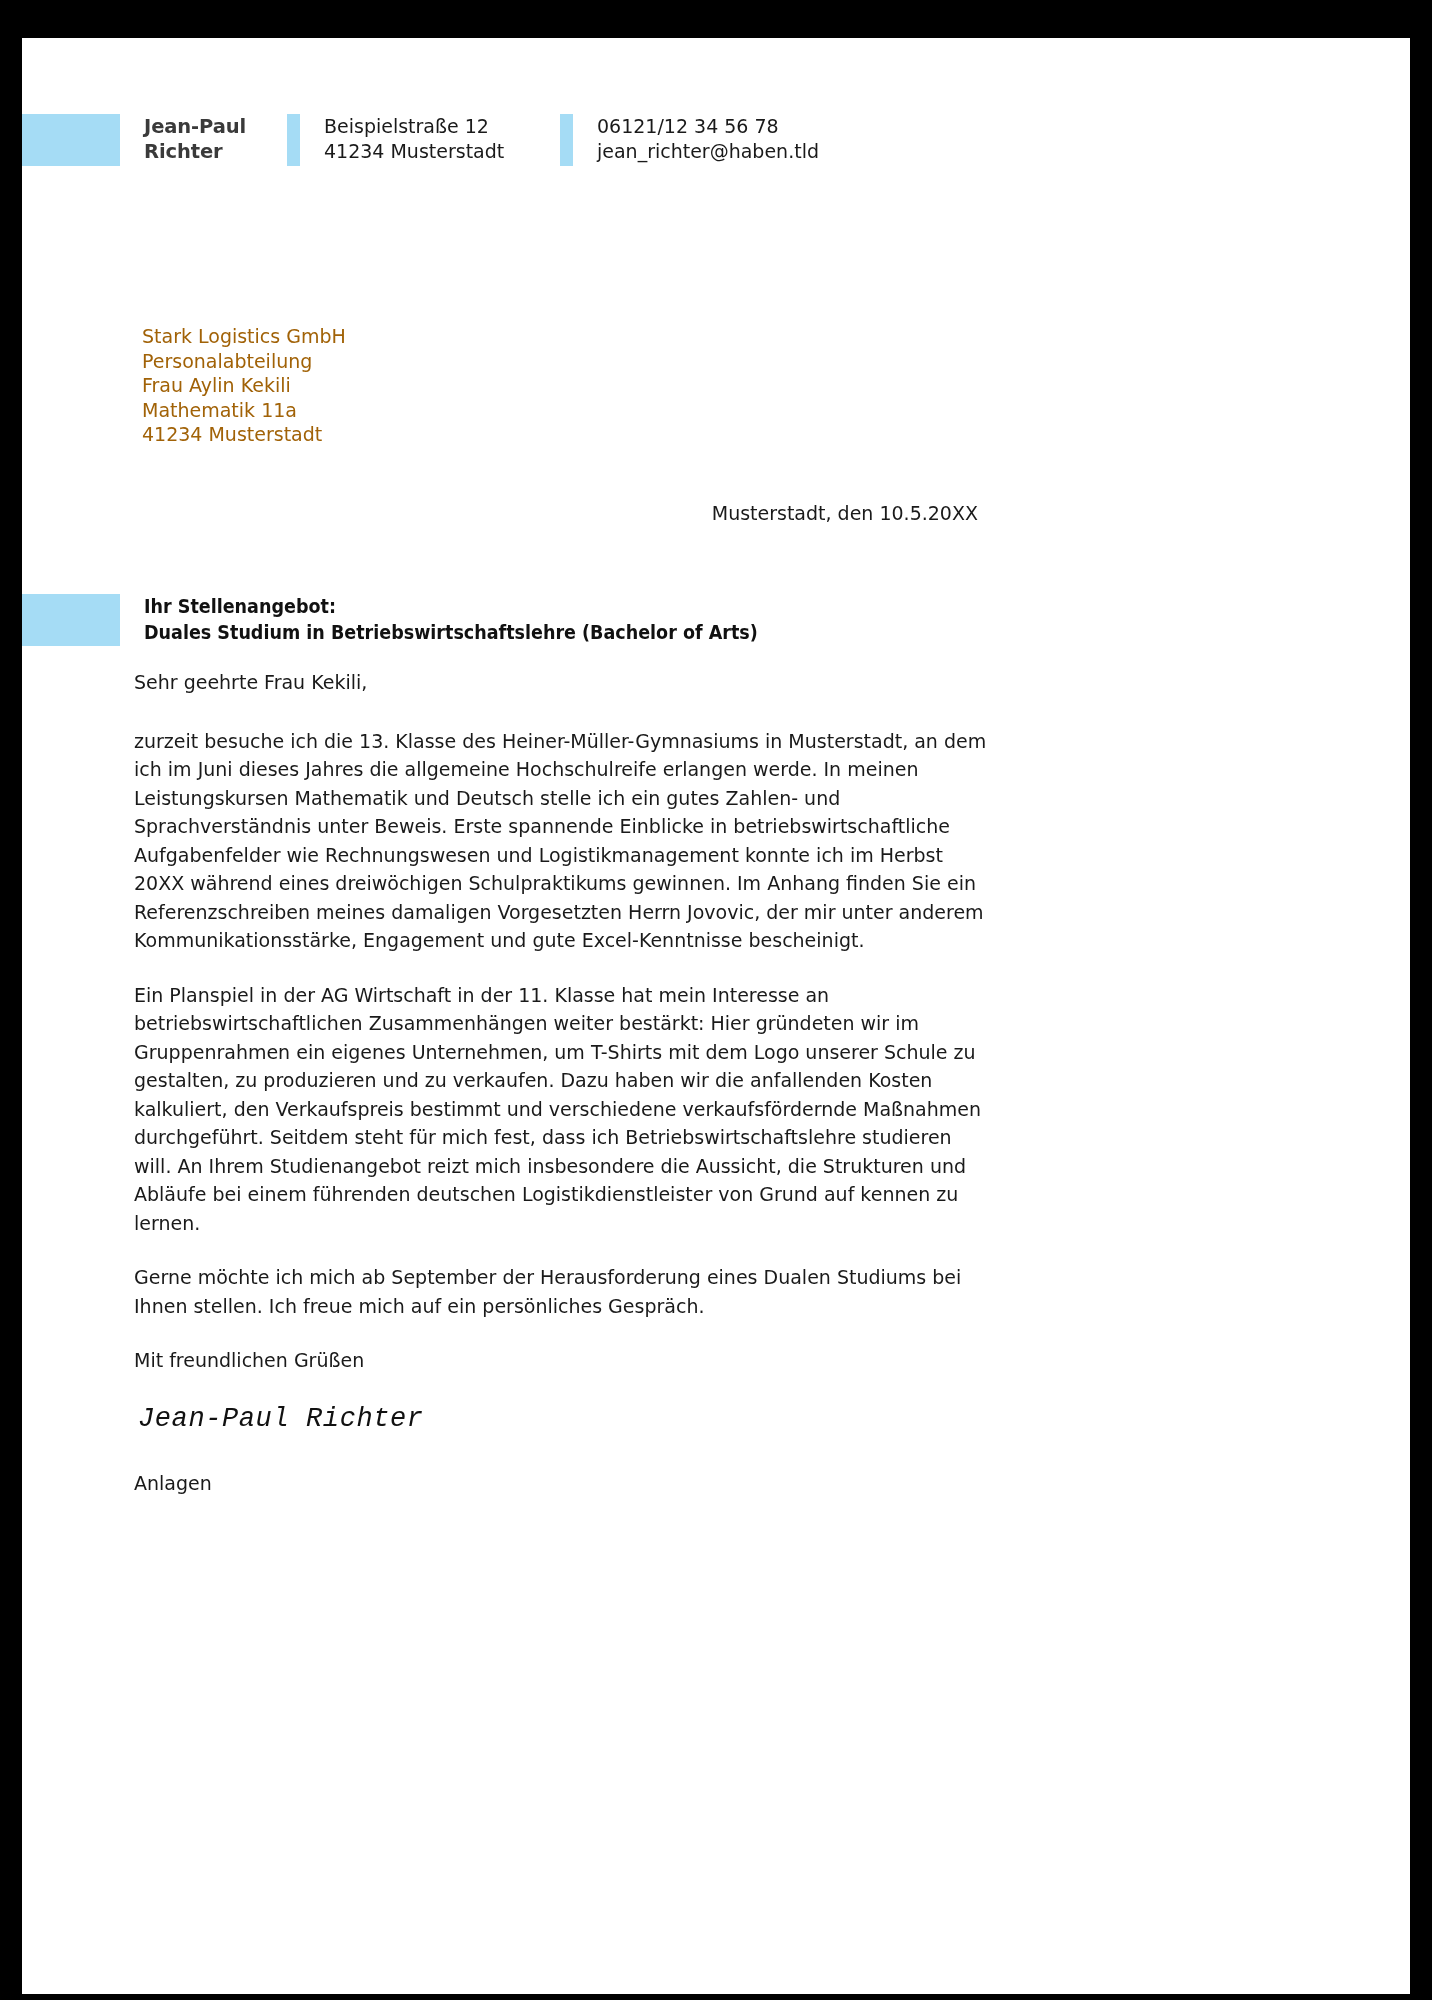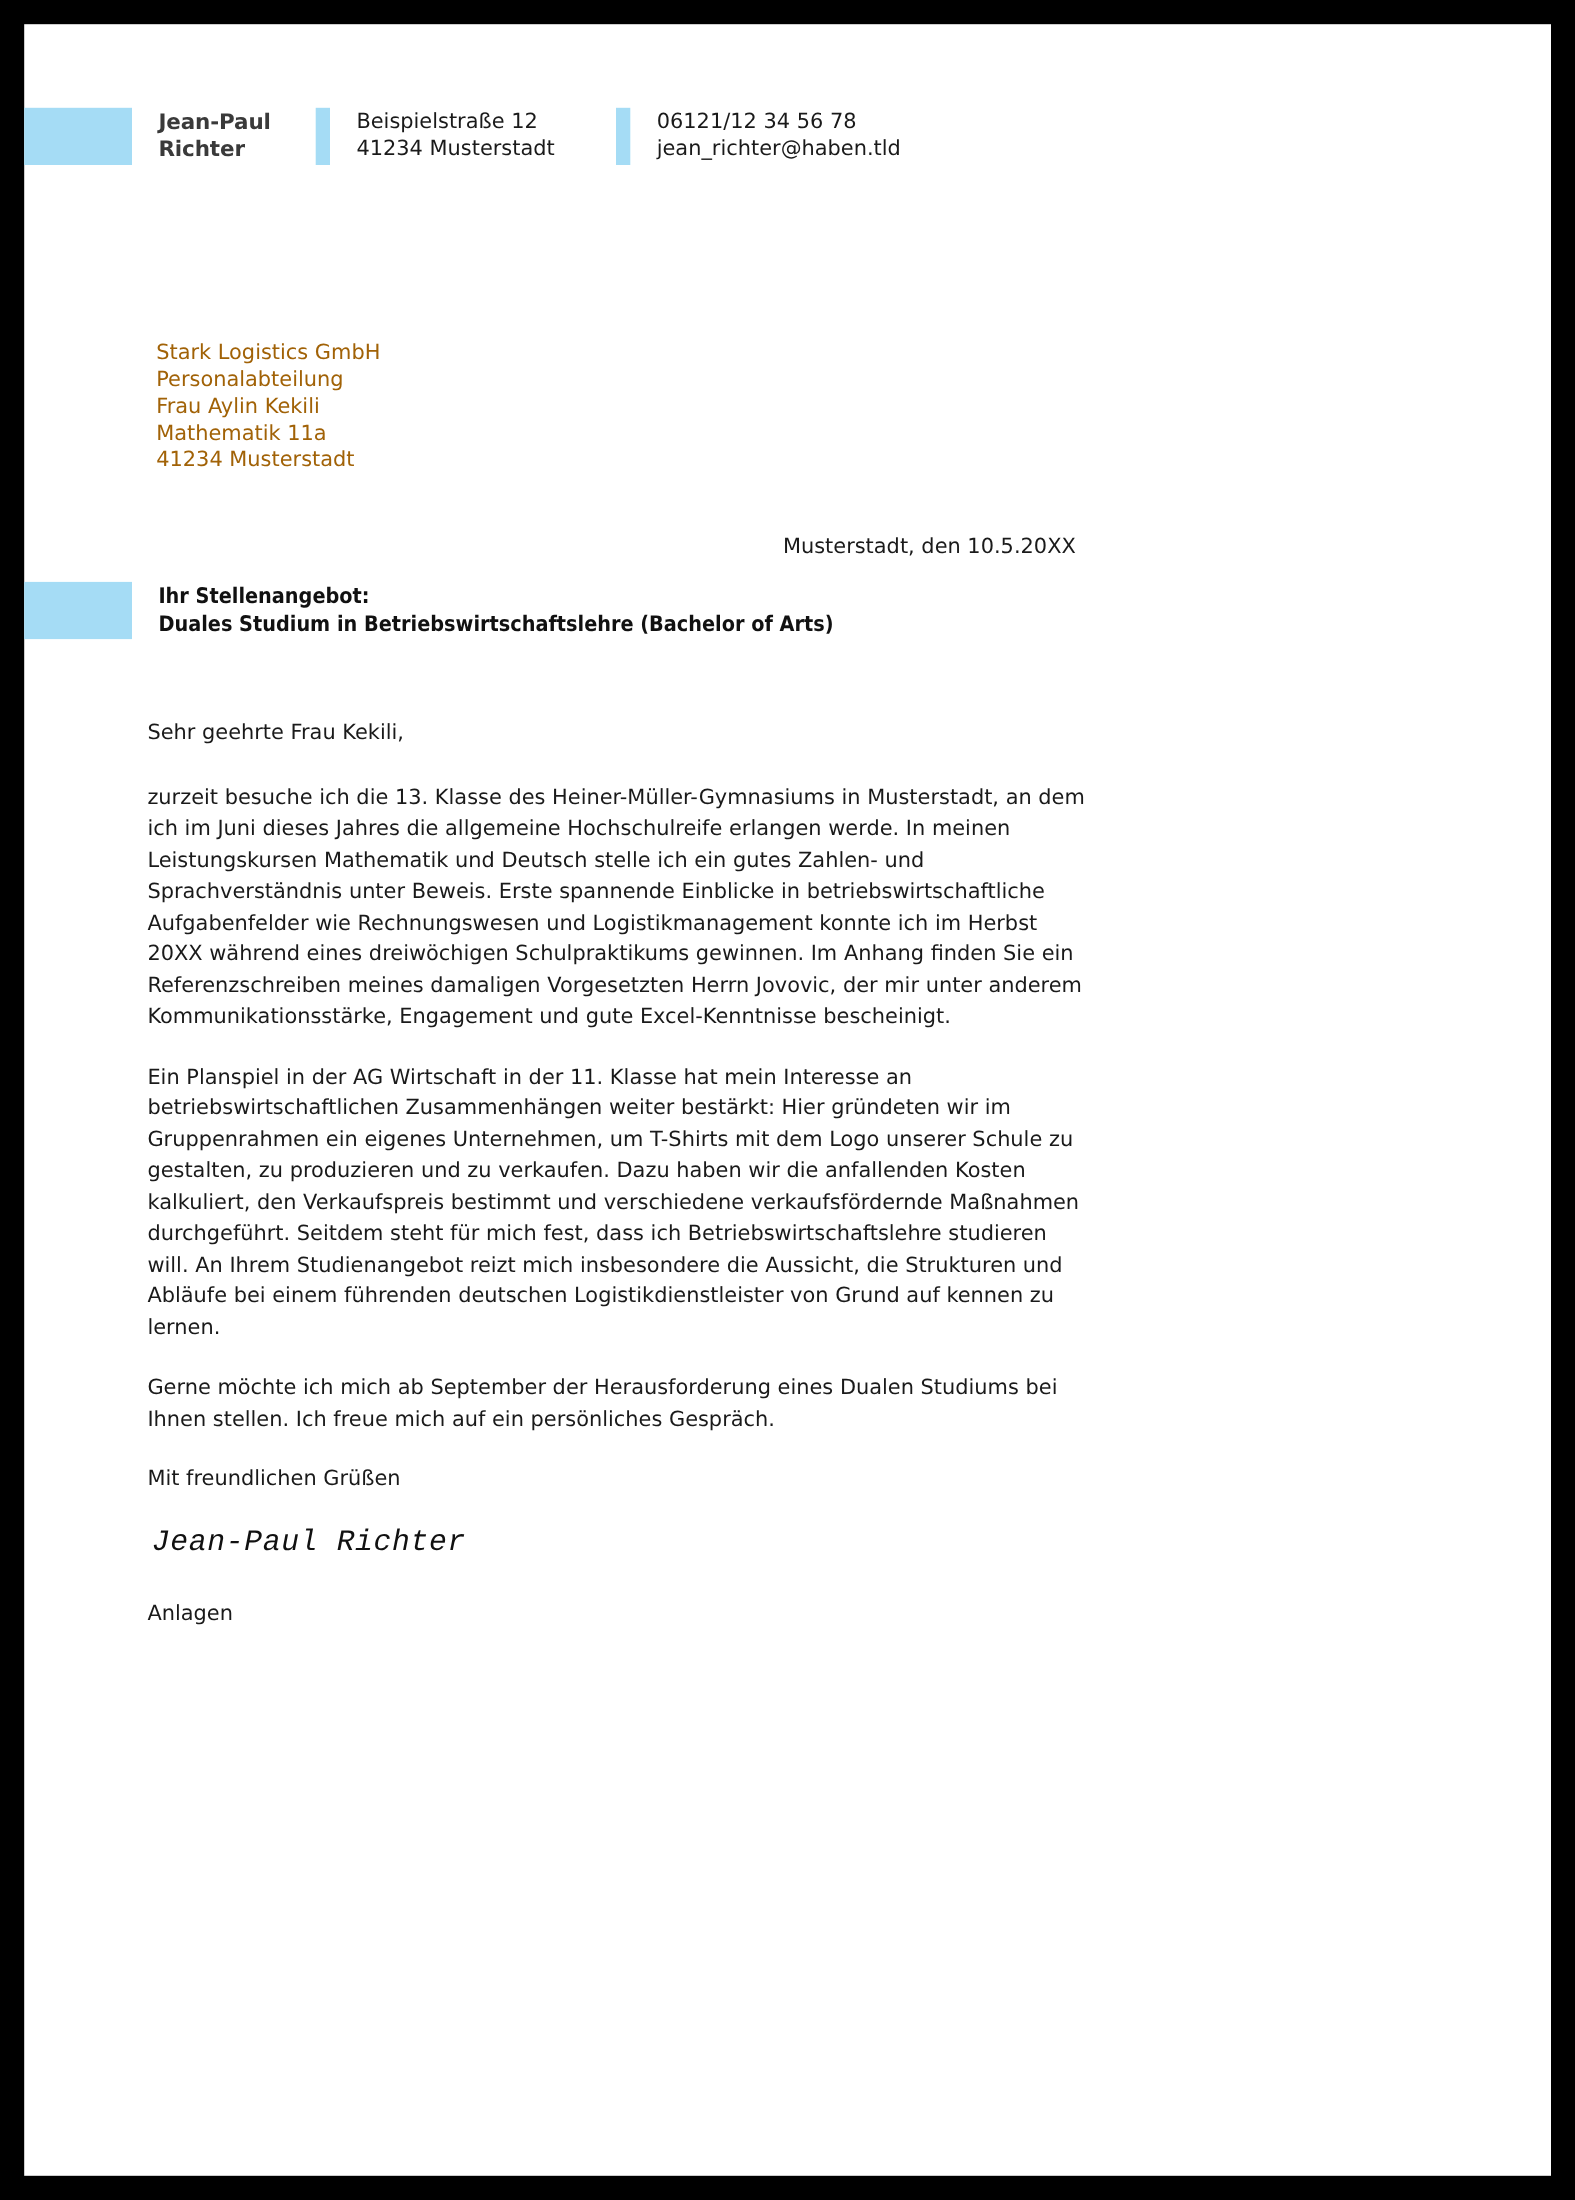--- a/index.html
+++ b/index.html
@@ -14,20 +14,21 @@
     font-family: "DejaVu Sans", "Liberation Sans", sans-serif;
     overflow: hidden;
   }
 
   
   .frame {
     position: absolute;
     inset: 0;
     background: #000000;
     border-radius: 22px;
+    margin-top: 16px;
   }
   .page {
     position: absolute;
     left: 22px;
     top: 22px;
     width: 1388px;
     height: 1956px;
     background: #ffffff;
   }
 
@@ -90,21 +91,21 @@
     width: 956px;
     text-align: right;
     font-size: 19px;
     color: #1a1a1a;
   }
 
   
   .subject {
     position: absolute;
     left: 0px;
-    top: 507px;
+    top: 556px;
     width: 1000px;
     height: 52px;
     display: flex;
     align-items: stretch;
   }
   .subj-swatch {
     width: 98px;
     background: #A5DCF5;
     flex: 0 0 auto;
   }

